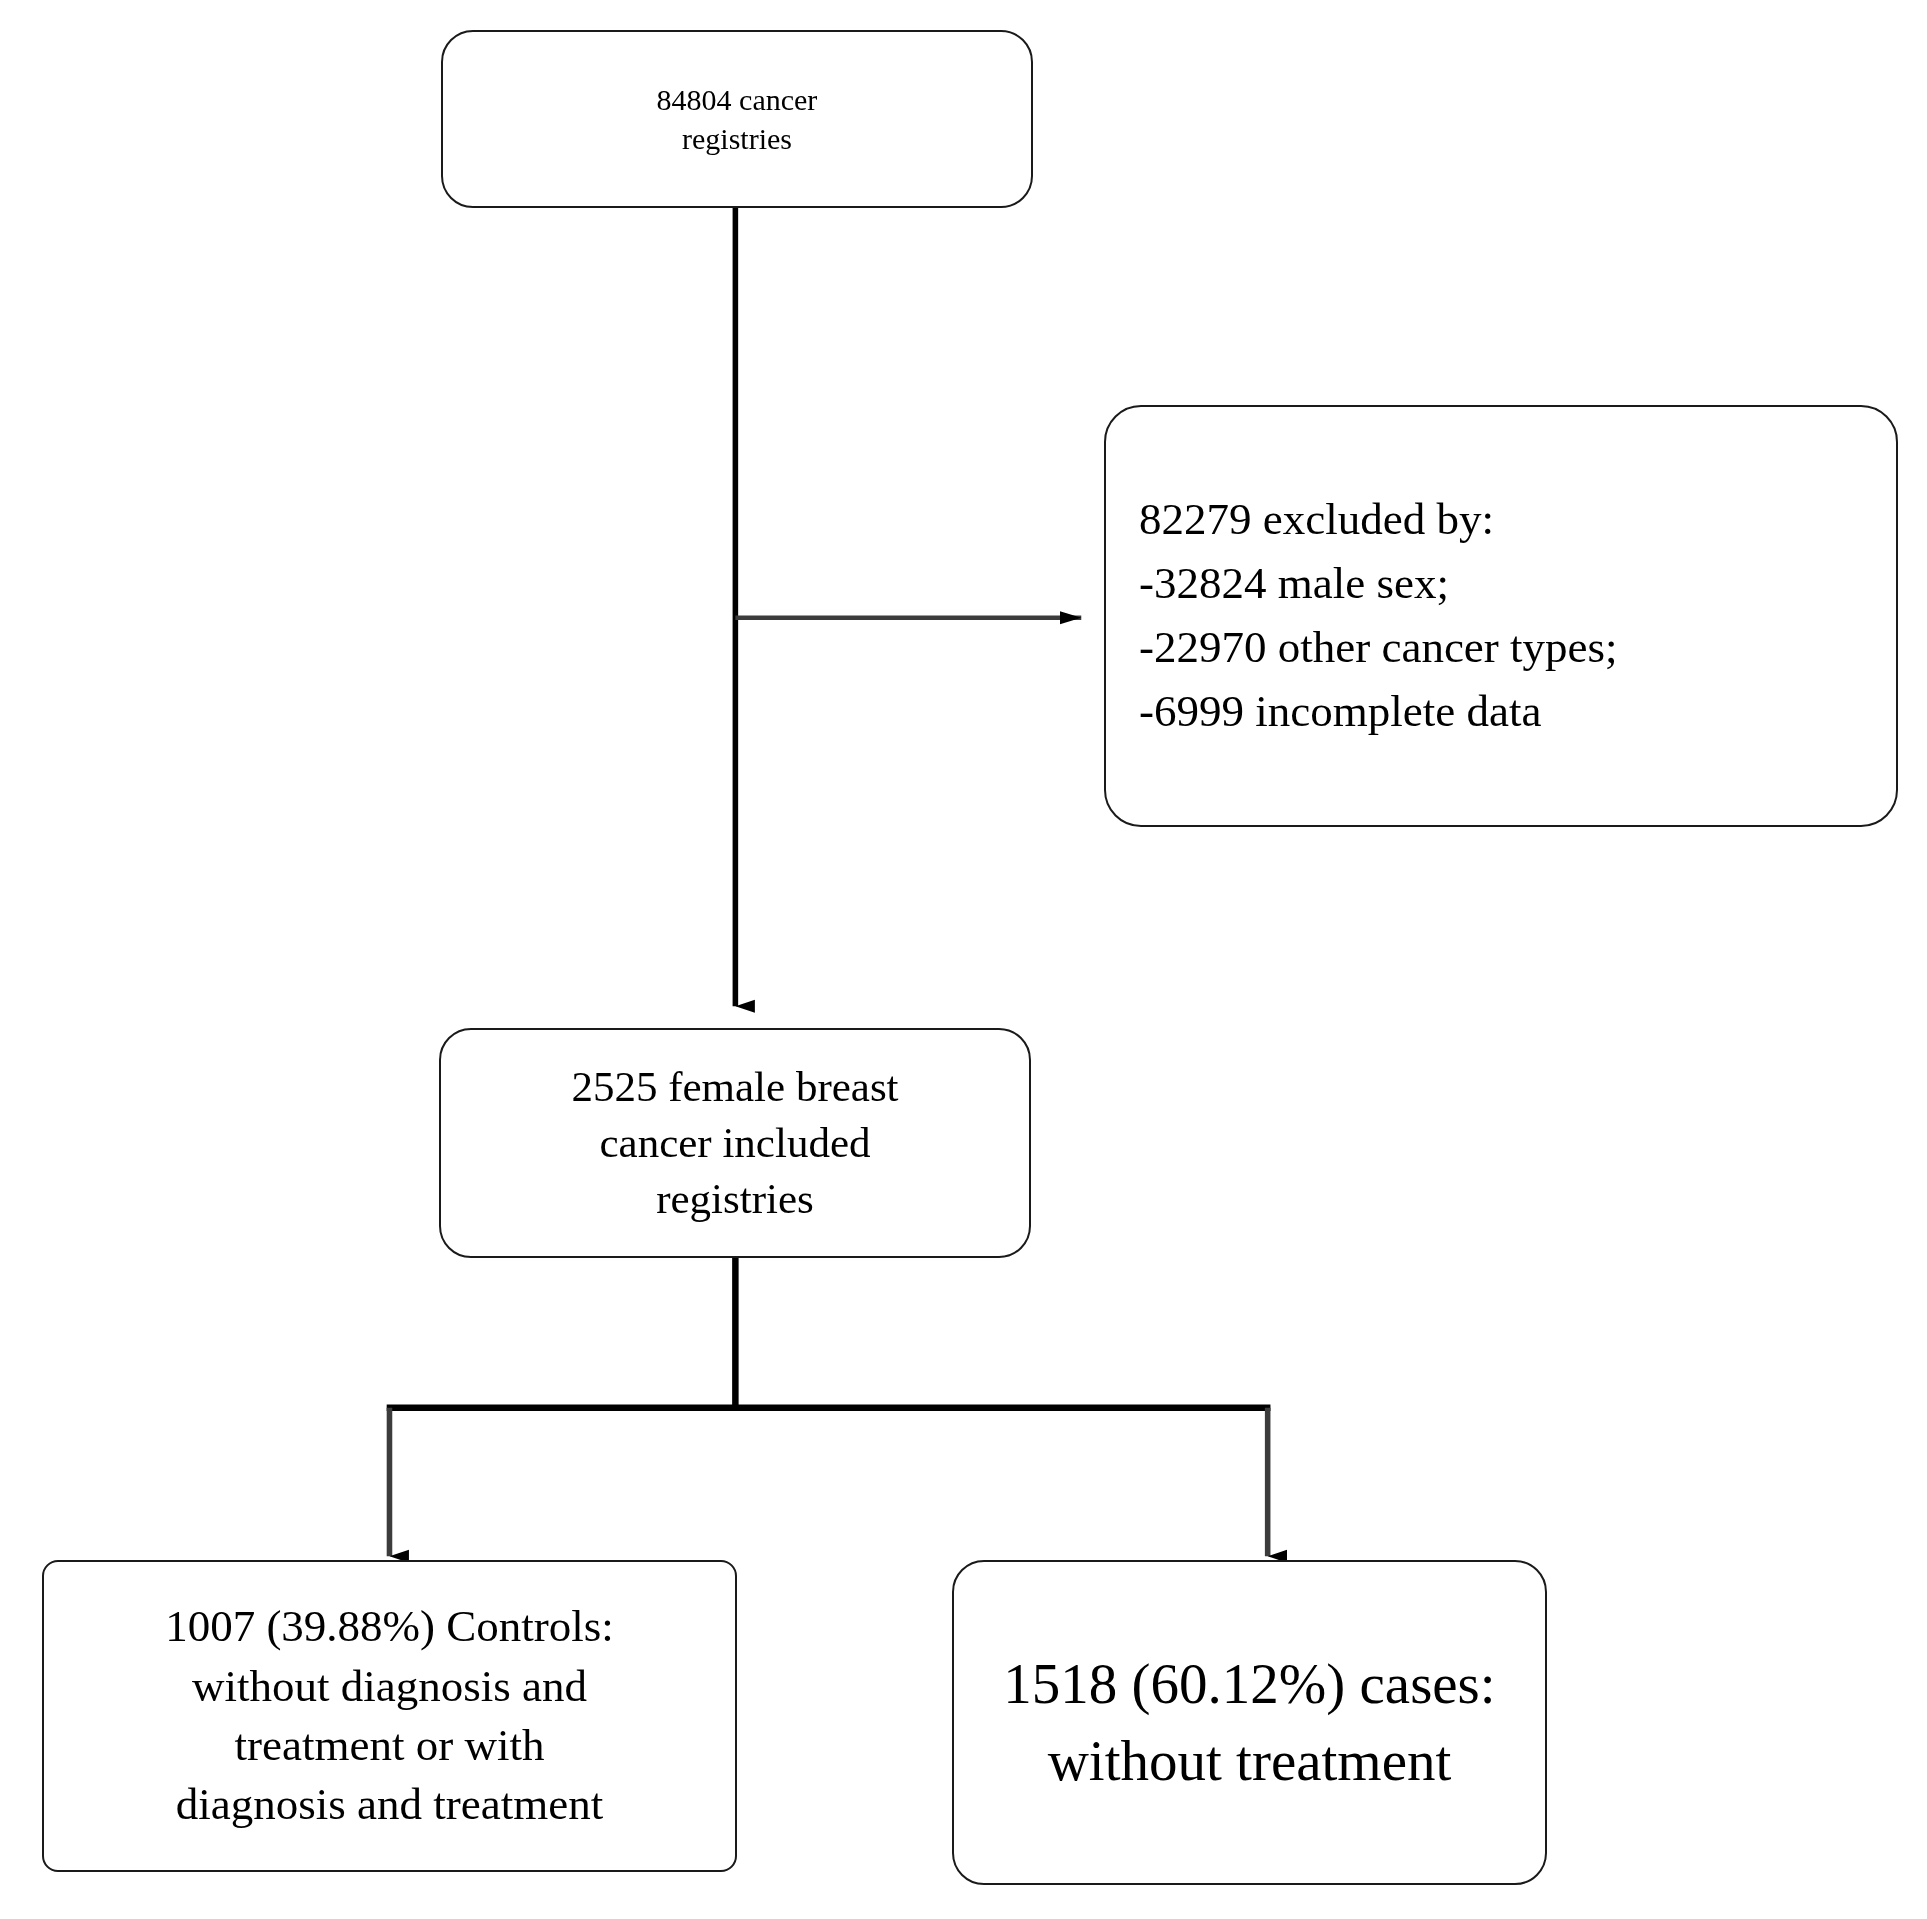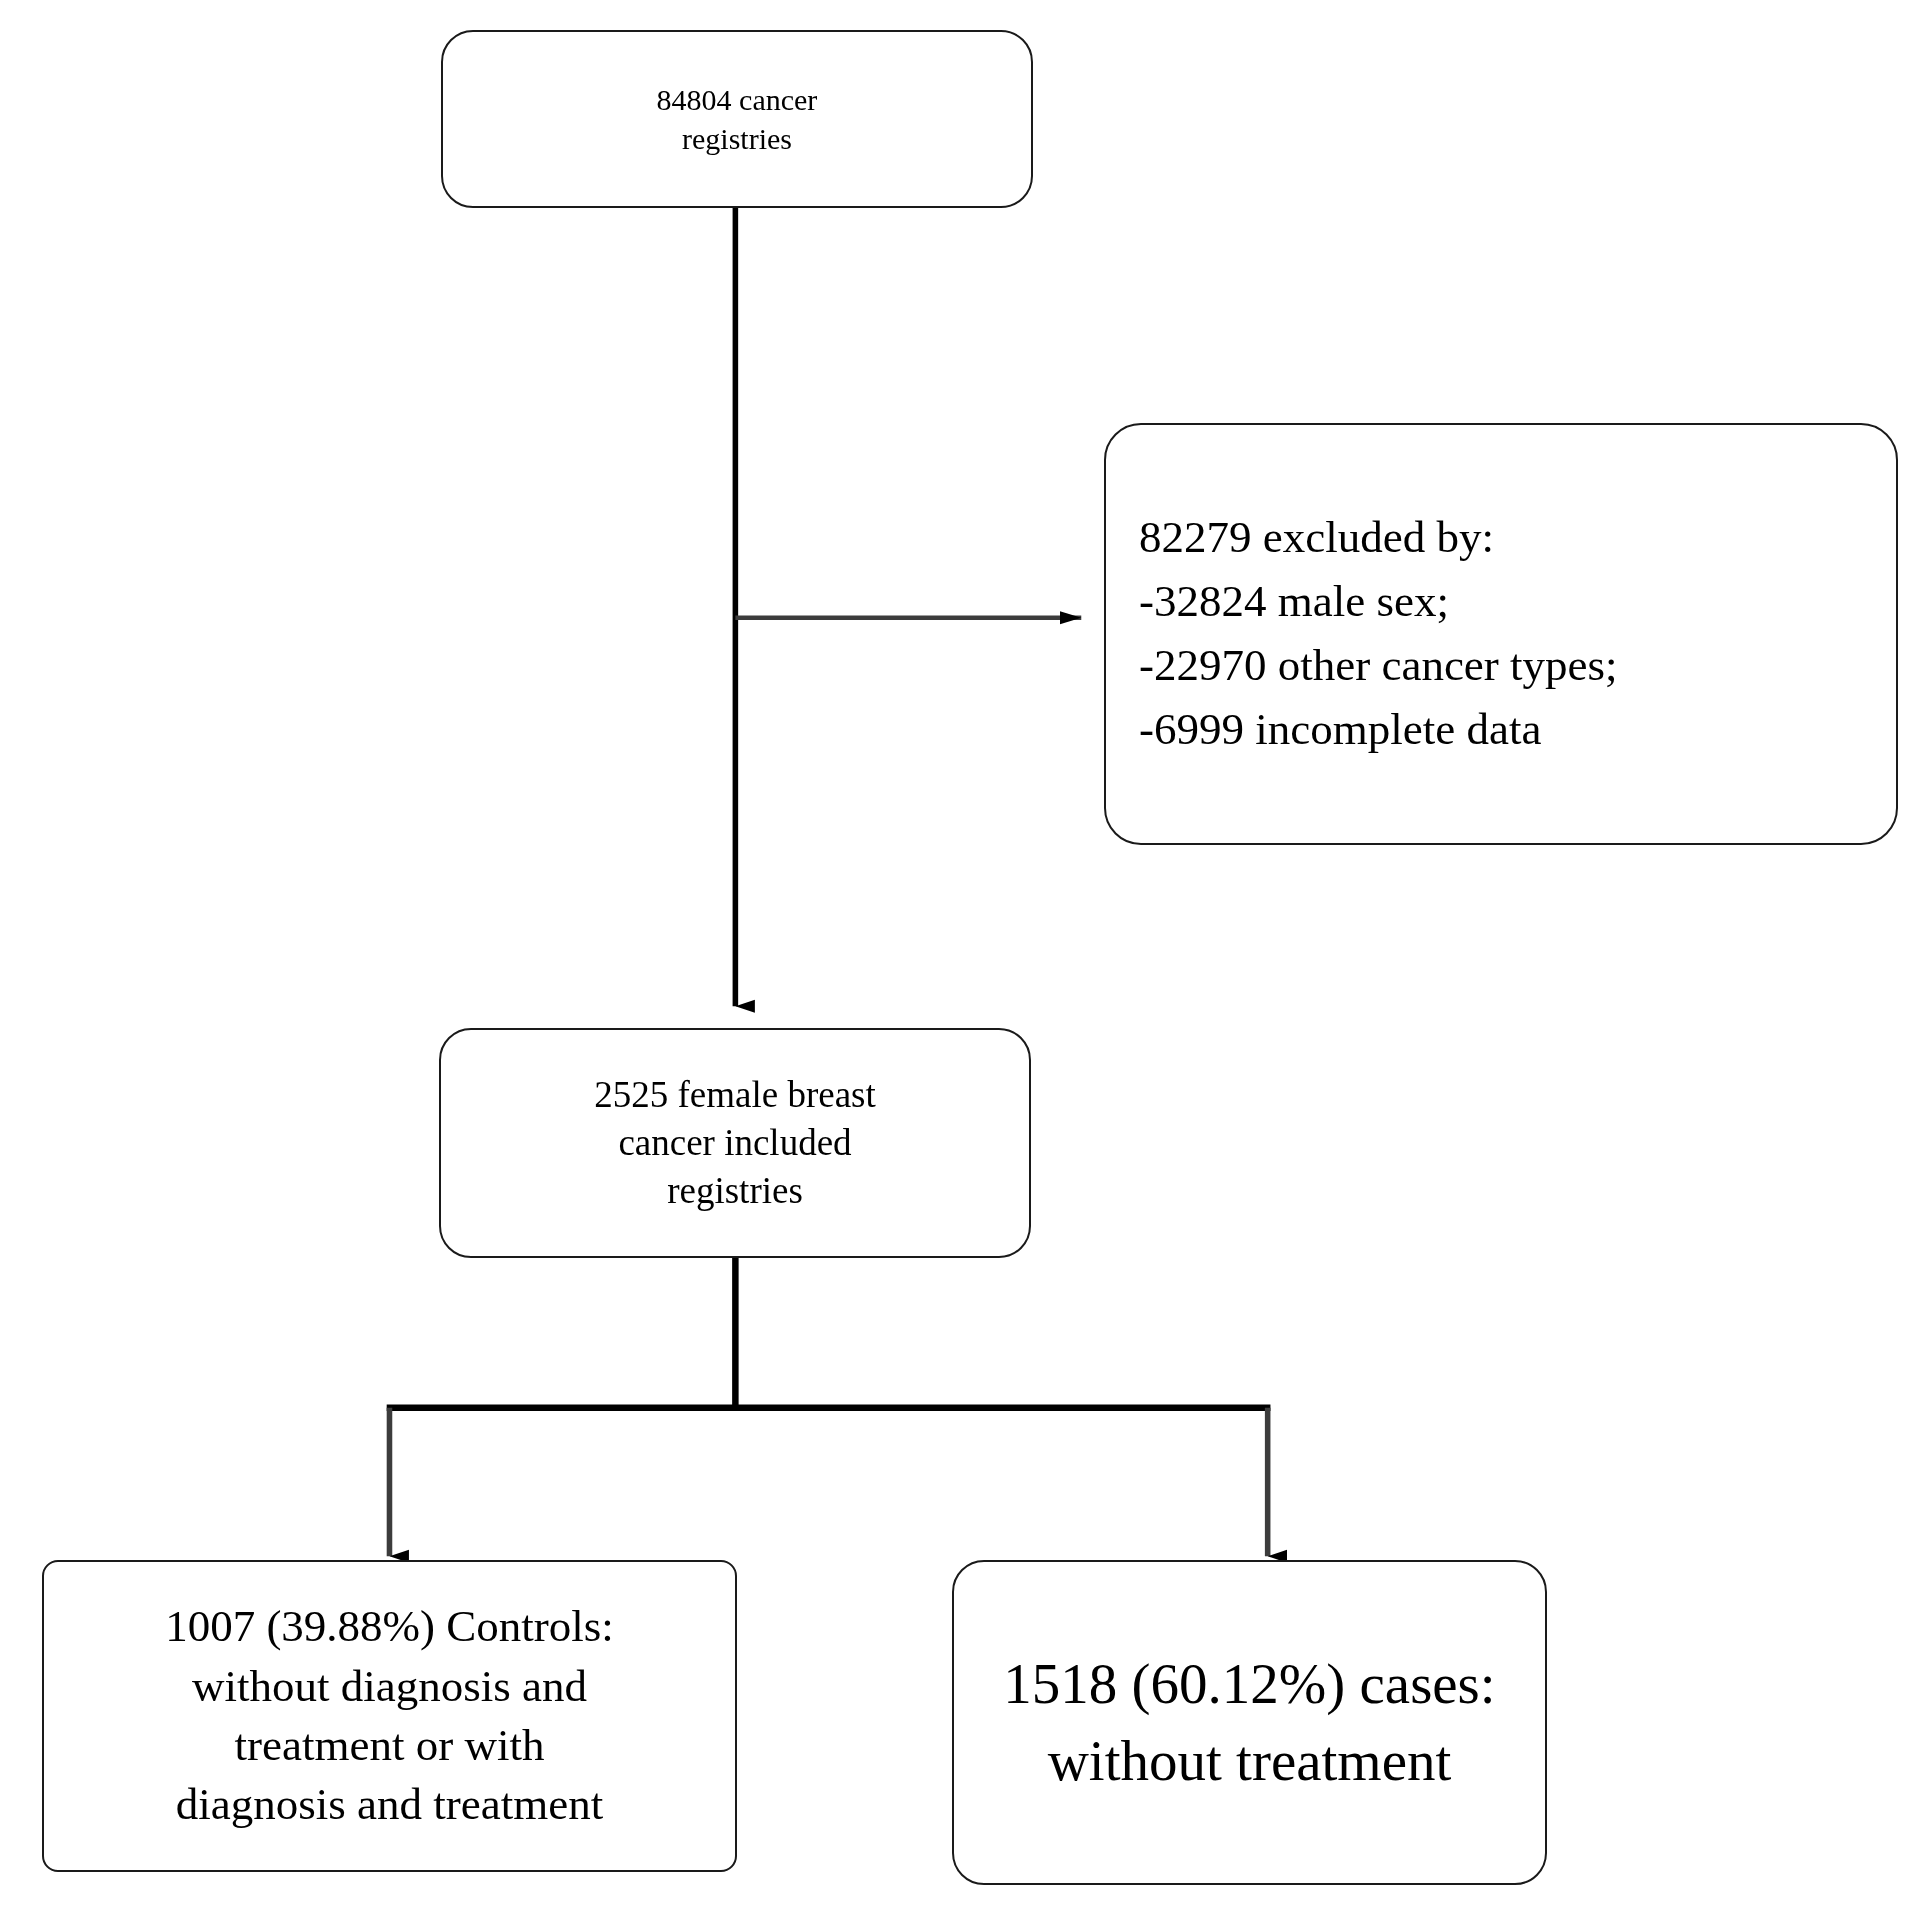--- a/index.html
+++ b/index.html
@@ -46,37 +46,37 @@
     top: 30px;
     width: 592px;
     height: 178px;
     text-align: center;
     font-size: 30px;
     padding: 0 20.4px;
   }
   
   #node-excluded {
     left: 1104px;
-    top: 423px;
+    top: 405px;
     width: 794px;
     height: 422px;
     text-align: left;
     font-size: 45px;
     padding: 0 33px;
     border-radius: 37px;
   }
   #node-excluded .line { line-height: 1.42; }
   
   #node-included {
     left: 439px;
     top: 1028px;
     width: 592px;
     height: 230px;
     text-align: center;
-    font-size: 37px;
+    font-size: 43px;
     padding: 0 30px;
   }
   
   #node-controls {
     left: 42px;
     top: 1560px;
     width: 695px;
     height: 312px;
     text-align: center;
     font-size: 45px;

